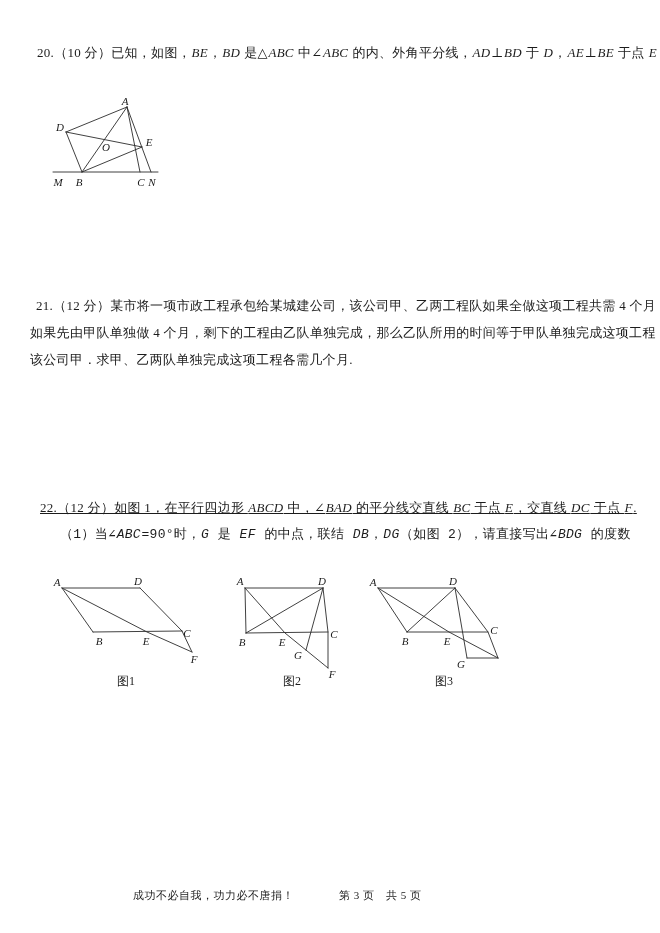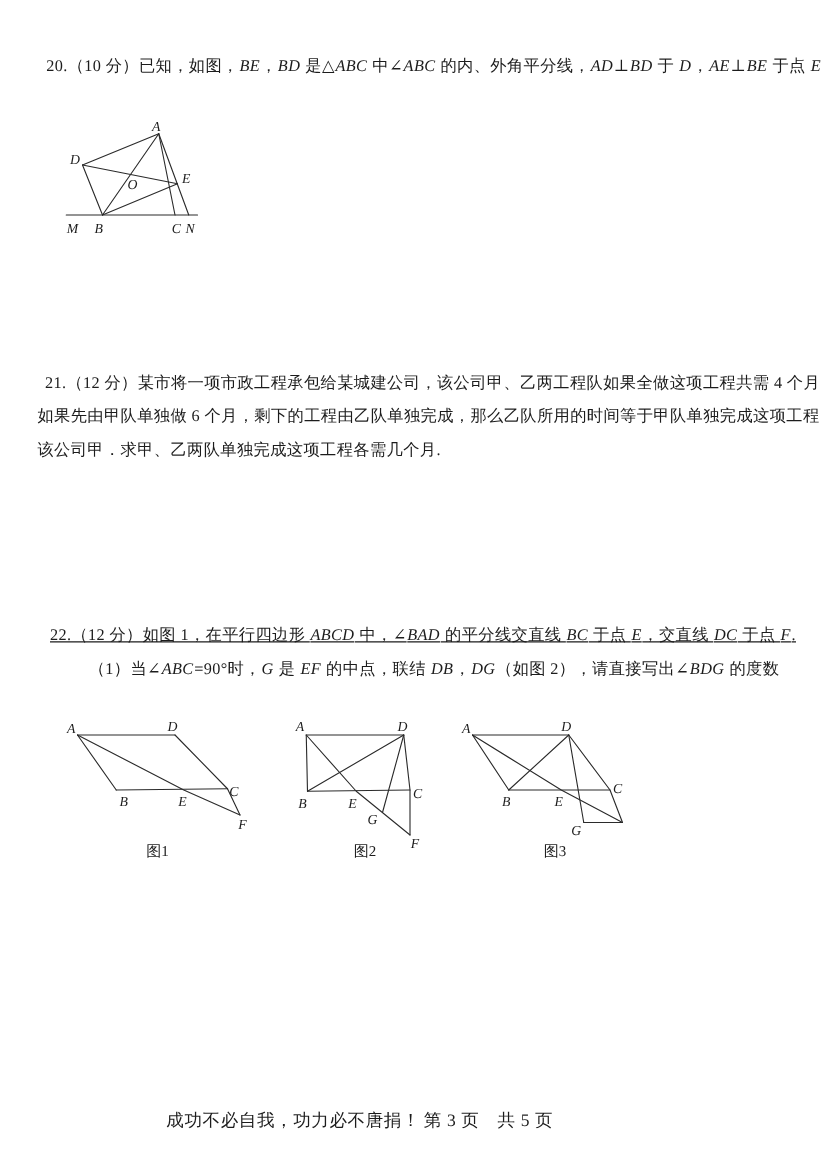--- a/index.html
+++ b/index.html
@@ -19,21 +19,21 @@
     letter-spacing:0.3px;
   }
   .tline i{font-style:italic;padding:0 0.5px;}
   .fig{position:absolute;}
   .geoline{stroke:#2b2b2b;stroke-width:0.9;fill:none;stroke-linecap:round;stroke-linejoin:round;}
   .lbl{font-family:"Liberation Serif","DejaVu Serif",serif;font-style:italic;font-size:11px;fill:#1c1c1c;text-anchor:middle;}
   .cap{font-family:"Liberation Serif","DejaVu Serif",serif;font-style:normal;font-size:12px;fill:#1c1c1c;text-anchor:middle;}
   .footer-text{
     position:absolute;
     white-space:nowrap;
-    font-size:14px;
+    font-size:11px;
     letter-spacing:0.5px;
   }
 </style>
 </head>
 <body>
 
 <div class="page">
 
   <div class="tline" style="left:37px;top:44px;">20.（10 分）已知，如图，<i>BE</i>，<i>BD</i> 是△<i>ABC</i> 中∠<i>ABC</i> 的内、外角平分线，<i>AD</i>⊥<i>BD</i> 于 <i>D</i>，<i>AE</i>⊥<i>BE</i> 于点 <i>E</i>，</div>
 
@@ -54,25 +54,25 @@
       <text class="lbl" x="66" y="56">O</text>
       <text class="lbl" x="109" y="51">E</text>
       <text class="lbl" x="18" y="91">M</text>
       <text class="lbl" x="39" y="91">B</text>
       <text class="lbl" x="101" y="91">C</text>
       <text class="lbl" x="112" y="91">N</text>
     </g>
   </svg>
 
   <div class="tline" style="left:36px;top:297px;">21.（12 分）某市将一项市政工程承包给某城建公司，该公司甲、乙两工程队如果全做这项工程共需 4 个月；</div>
-  <div class="tline" style="left:30px;top:324px;">如果先由甲队单独做 6 个月，剩下的工程由乙队单独完成，那么乙队所用的时间等于甲队单独完成这项工程</div>
+  <div class="tline" style="left:30px;top:324px;">如果先由甲队单独做 4 个月，剩下的工程由乙队单独完成，那么乙队所用的时间等于甲队单独完成这项工程</div>
   <div class="tline" style="left:30px;top:351px;">该公司甲．求甲、乙两队单独完成这项工程各需几个月.</div>
 
   <div class="tline" style="left:40px;top:499px;text-decoration:underline;">22.（12 分）如图 1，在平行四边形 <i>ABCD</i> 中，∠<i>BAD</i> 的平分线交直线 <i>BC</i> 于点 <i>E</i>，交直线 <i>DC</i> 于点 <i>F</i>.</div>
-  <div class="tline" style="left:71px;top:526px;">（1）当∠<i>ABC</i>=90°时，<i>G</i> 是 <i>EF</i> 的中点，联结 <i>DB</i>，<i>DG</i>（如图 2），请直接写出∠<i>BDG</i> 的度数</div>
+  <div class="tline" style="left:60px;top:526px;font-family:Liberation Mono, monospace;">（1）当∠<i>ABC</i>=90°时，<i>G</i> 是 <i>EF</i> 的中点，联结 <i>DB</i>，<i>DG</i>（如图 2），请直接写出∠<i>BDG</i> 的度数</div>
 
   <svg class="fig" style="left:30px;top:575px;" width="500" height="118" viewBox="0 0 500 118">
 
     <g>
       <path class="geoline" d="M32 13 H110"></path>
       <path class="geoline" d="M32 13 L63 57"></path>
       <path class="geoline" d="M63 57 L152 56"></path>
       <path class="geoline" d="M110 13 L152 56"></path>
       <path class="geoline" d="M152 56 L162 77"></path>
       <path class="geoline" d="M32 13 L117 57 L162 77"></path>

